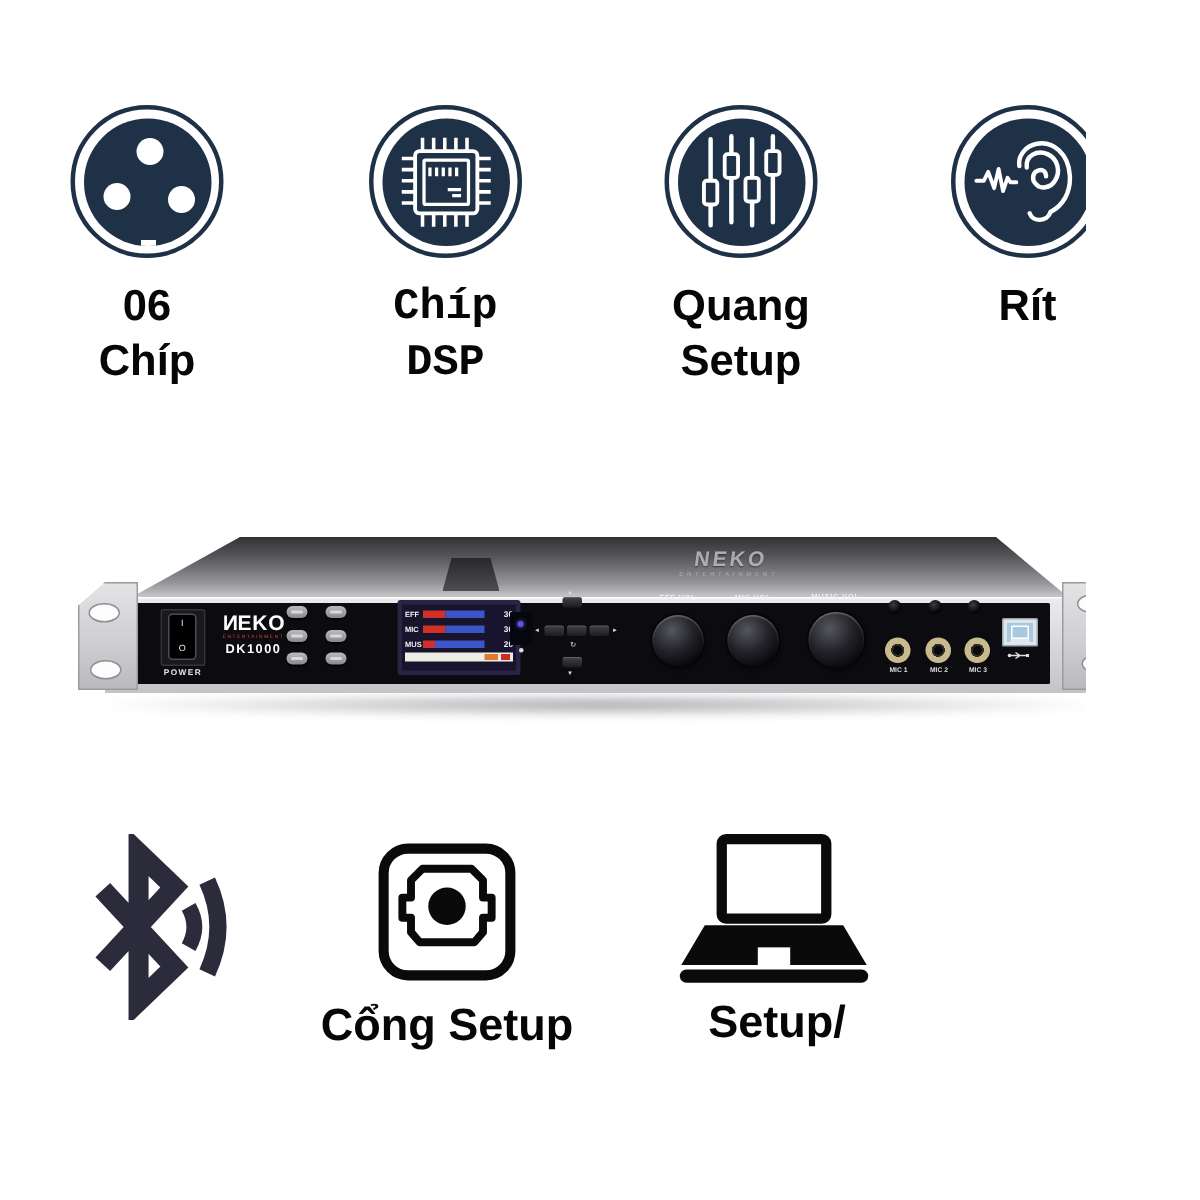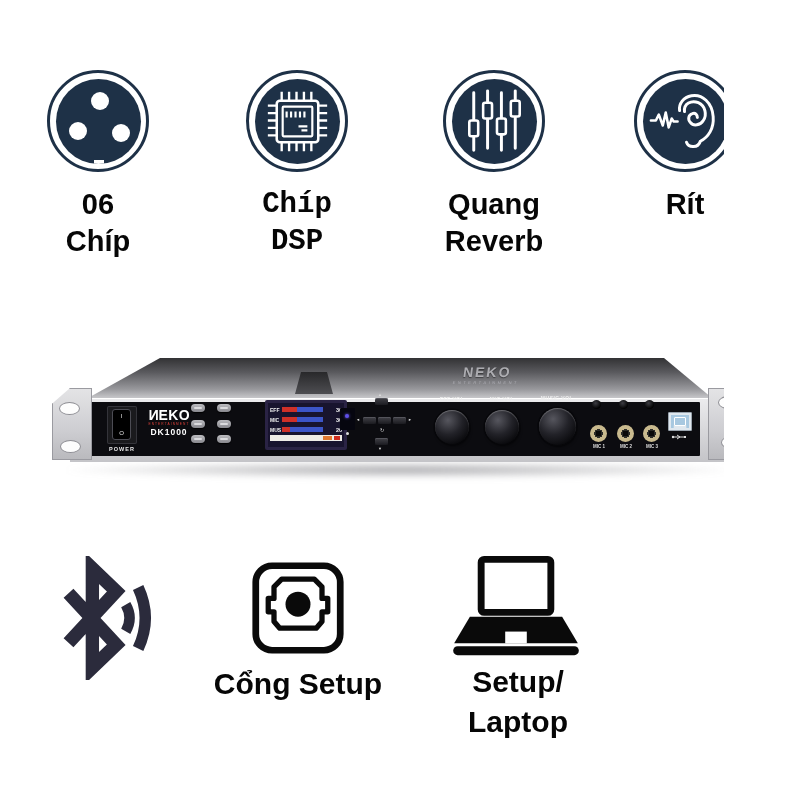--- a/index.html
+++ b/index.html
@@ -149,21 +149,21 @@
           <path stroke-width="3" d="M22,14 V72 M36,12 V70 M50,14 V72 M64,12 V70"></path>
           <rect x="17.5" y="42" width="9" height="16" rx="2" stroke-width="2.6" fill="#1e3147"></rect>
           <rect x="31.5" y="24" width="9" height="16" rx="2" stroke-width="2.6" fill="#1e3147"></rect>
           <rect x="45.5" y="40" width="9" height="16" rx="2" stroke-width="2.6" fill="#1e3147"></rect>
           <rect x="59.5" y="22" width="9" height="16" rx="2" stroke-width="2.6" fill="#1e3147"></rect>
         </svg>
       </div>
     </div>
     <div class="feat-label">
       <div>Quang</div>
-      <div>Reverb</div>
+      <div>Setup</div>
     </div>
   </div>
 
   <div class="feat" style="left:605px;top:70px;">
     <div class="feat-ring">
       <div class="feat-circle">
         <svg width="85" height="85" viewBox="0 0 86 86" fill="none" stroke="#fff" stroke-linecap="round" stroke-linejoin="round">
           <path stroke-width="2.6" d="M8,42 L13,42 L16,36 L20,47 L23,34 L26,49 L29,40 L31,43 L35,43"></path>
           <path stroke-width="3" d="M44,64 C46,70 56,70 58,63 C66,59 72,50 71,38 C70,24 60,15 49,17 C41,18.5 36,25 37,32"></path>
           <path stroke-width="3" d="M42,33 C41,25 49,21 56,24 C63,27 65,36 61,42 C58,47 51,48 48,44 C45,41 46,36 50,35 C53,34 55,36 55,39"></path>
@@ -302,17 +302,16 @@
 
   <div>
     <svg style="position:absolute;left:452px;top:556px;" width="128" height="106" viewBox="0 0 130 108">
       <rect x="29.5" y="3.5" width="71" height="54" rx="3" fill="#fff" stroke="#0a0a0a" stroke-width="7"></rect>
       <polygon points="18,62 112,62 128,89 2,89" fill="#0a0a0a"></polygon>
       <rect x="54" y="77" width="22" height="12" fill="#fff"></rect>
       <rect x="1" y="92" width="128" height="9" rx="4.5" fill="#0a0a0a"></rect>
     </svg>
     <div class="blabel" style="left:438px;top:662px;width:160px;">
       <div>Setup/</div>
-      <div>Laptop</div>
     </div>
   </div>
 
 </div>
 
 </body></html>

